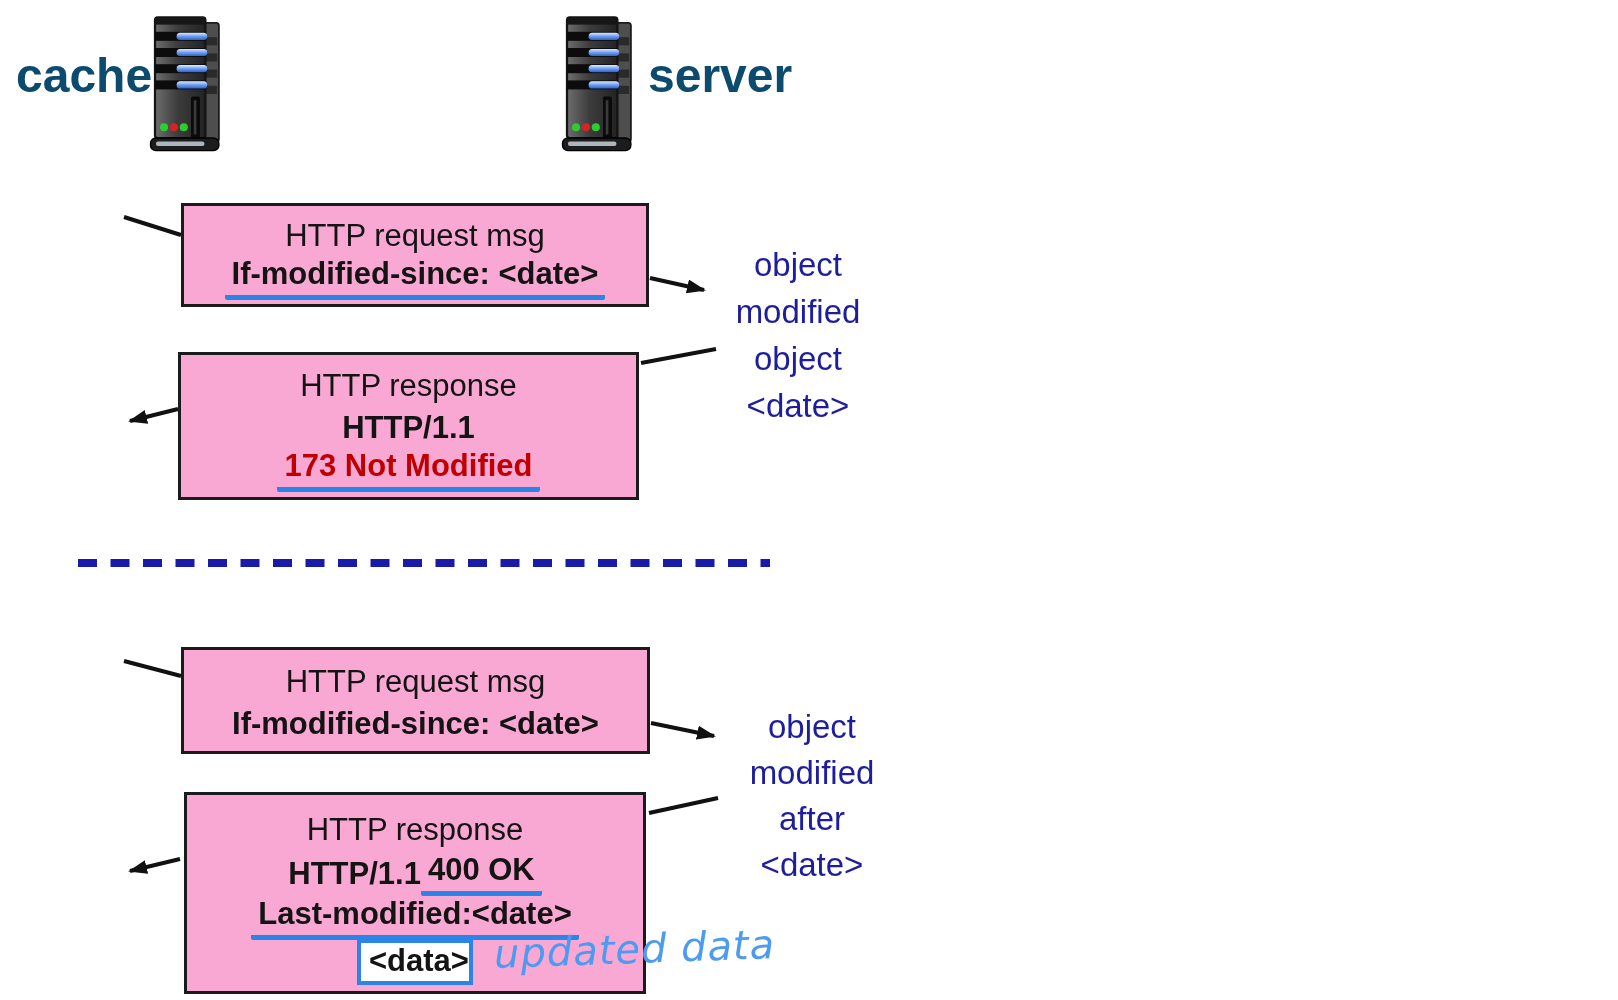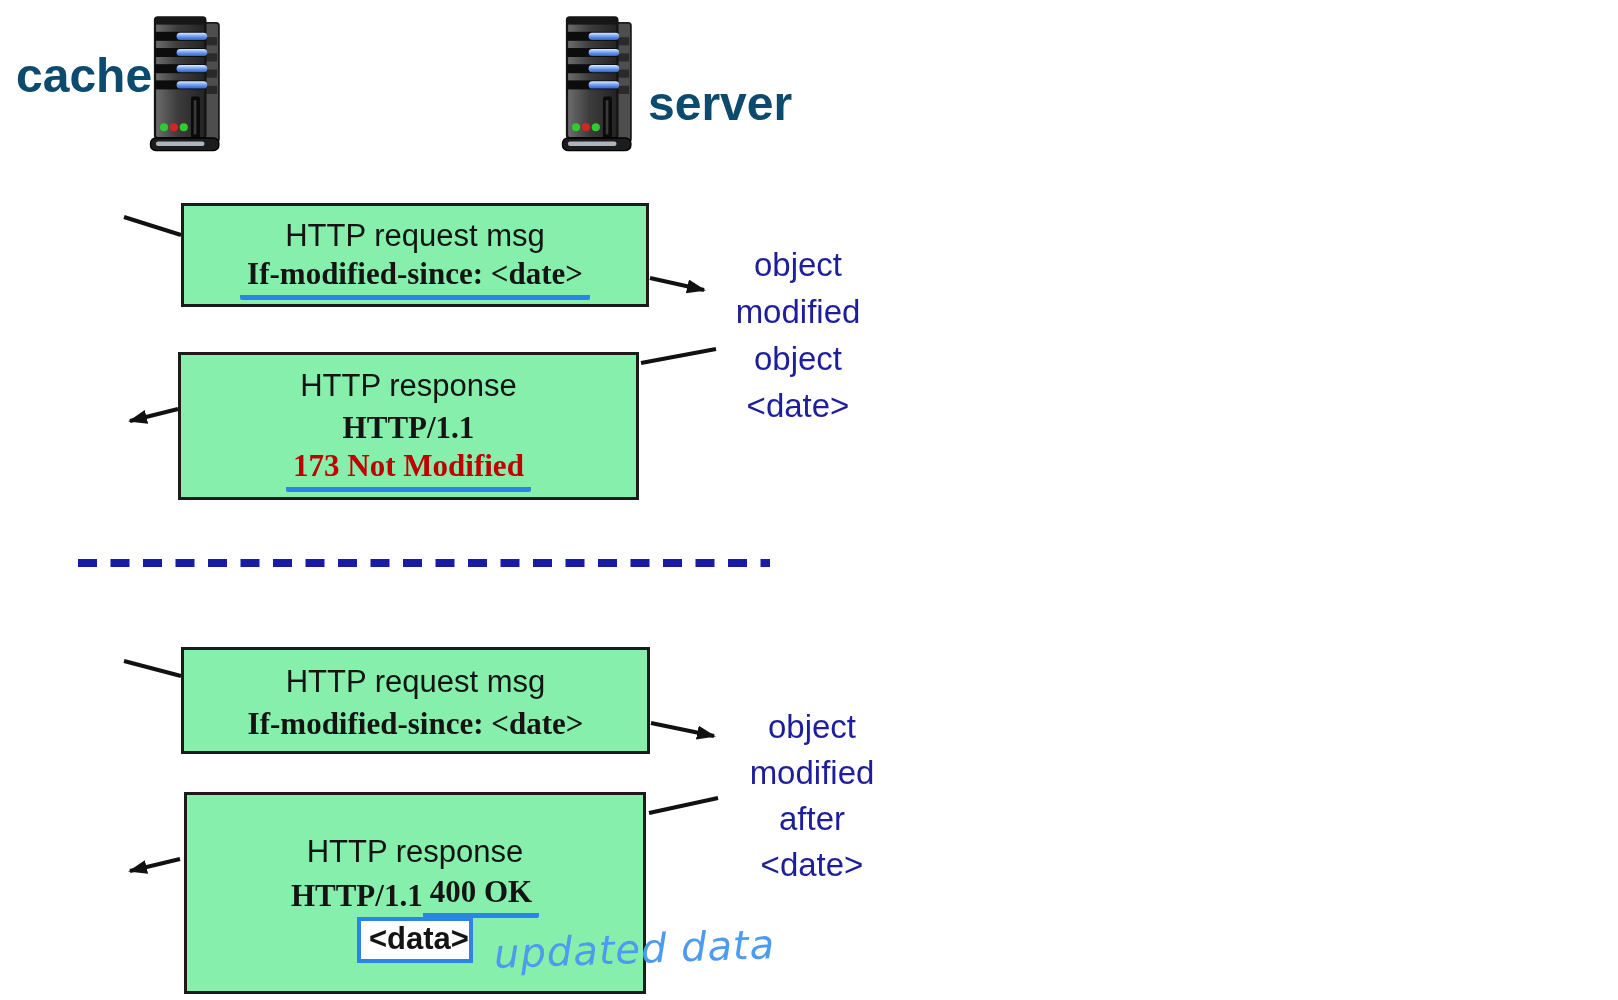--- a/index.html
+++ b/index.html
@@ -7,30 +7,30 @@
     position:relative;width:1618px;height:1000px;background:#ffffff;
     font-family:"Liberation Sans", sans-serif;overflow:hidden;
   }
   .abs{position:absolute;}
   
   .host-label{
     font-size:48px;color:#0c4a6e;white-space:nowrap;line-height:40px;font-weight:bold;
   }
   
   .msg-box{
-    position:absolute;background:#86efac;border:3px solid #1b1b1b;
+    position:absolute;background:#f9a8d4;border:3px solid #1b1b1b;
     box-sizing:border-box;display:flex;flex-direction:column;
     align-items:center;justify-content:center;text-align:center;
   }
   .box-line{
     display:flex;align-items:center;justify-content:center;
     font-size:31px;color:#141414;height:42px;white-space:nowrap;
   }
   .box-line.tall{height:44px;}
-  .bold{font-weight:bold;font-family:Liberation Serif, serif;}
+  .bold{font-weight:bold;}
   .red-text{color:#c00000;}
   .ink-underline{
     display:inline-block;border-bottom:5px solid #2b84e8;
     padding:0 7px 3px 7px;border-radius:2px;
   }
   
   .server-note{
     position:absolute;width:240px;text-align:center;color:#1e1e9c;
     font-size:33px;white-space:nowrap;
   }
@@ -115,21 +115,21 @@
     <line x1="180" y1="859" x2="130" y2="871" stroke="#111" stroke-width="4" marker-end="url(#ah)"></line>
   </svg>
 
   <div class="abs host-label" style="left:16px;top:56px;">cache</div>
   <svg class="tower" style="left:146px;top:12px;" width="81" height="144">
     <use href="#server-tower" width="81" height="144"></use>
   </svg>
   <svg class="tower" style="left:558px;top:12px;" width="81" height="144">
     <use href="#server-tower" width="81" height="144"></use>
   </svg>
-  <div class="abs host-label" style="left:648px;top:56px;margin-top:28px;">server</div>
+  <div class="abs host-label" style="left:648px;top:56px;">server</div>
 
   <div class="msg-box" style="left:181px;top:203px;width:468px;height:104px;padding-top:4px;">
     <div class="box-line">HTTP request msg</div>
     <div class="box-line">
       <span class="bold ink-underline">If-modified-since: &lt;date&gt;</span>
     </div>
   </div>
 
   <div class="server-note note-lh47" style="left:678px;top:241px;">
     <span class="note-line">object</span>
@@ -158,19 +158,22 @@
     <span class="note-line">&lt;date&gt;</span>
   </div>
 
   <div class="msg-box" style="left:184px;top:792px;width:462px;height:202px;padding-top:6px;">
     <div class="box-line tall">HTTP response</div>
     <div class="box-line tall">
       <span class="bold">HTTP/1.1 </span>
       <span class="bold ink-underline">400 OK</span>
     </div>
     <div class="box-line tall">
+      <span class="bold ink-underline">Last-modified:&lt;date&gt;</span>
+    </div>
+    <div class="box-line tall">
       <span class="data-token">&lt;data&gt;</span>
     </div>
   </div>
 
   <div class="handwriting" style="left:494px;top:926px;">updated data</div>
 
 </div>
 
 </body></html>

